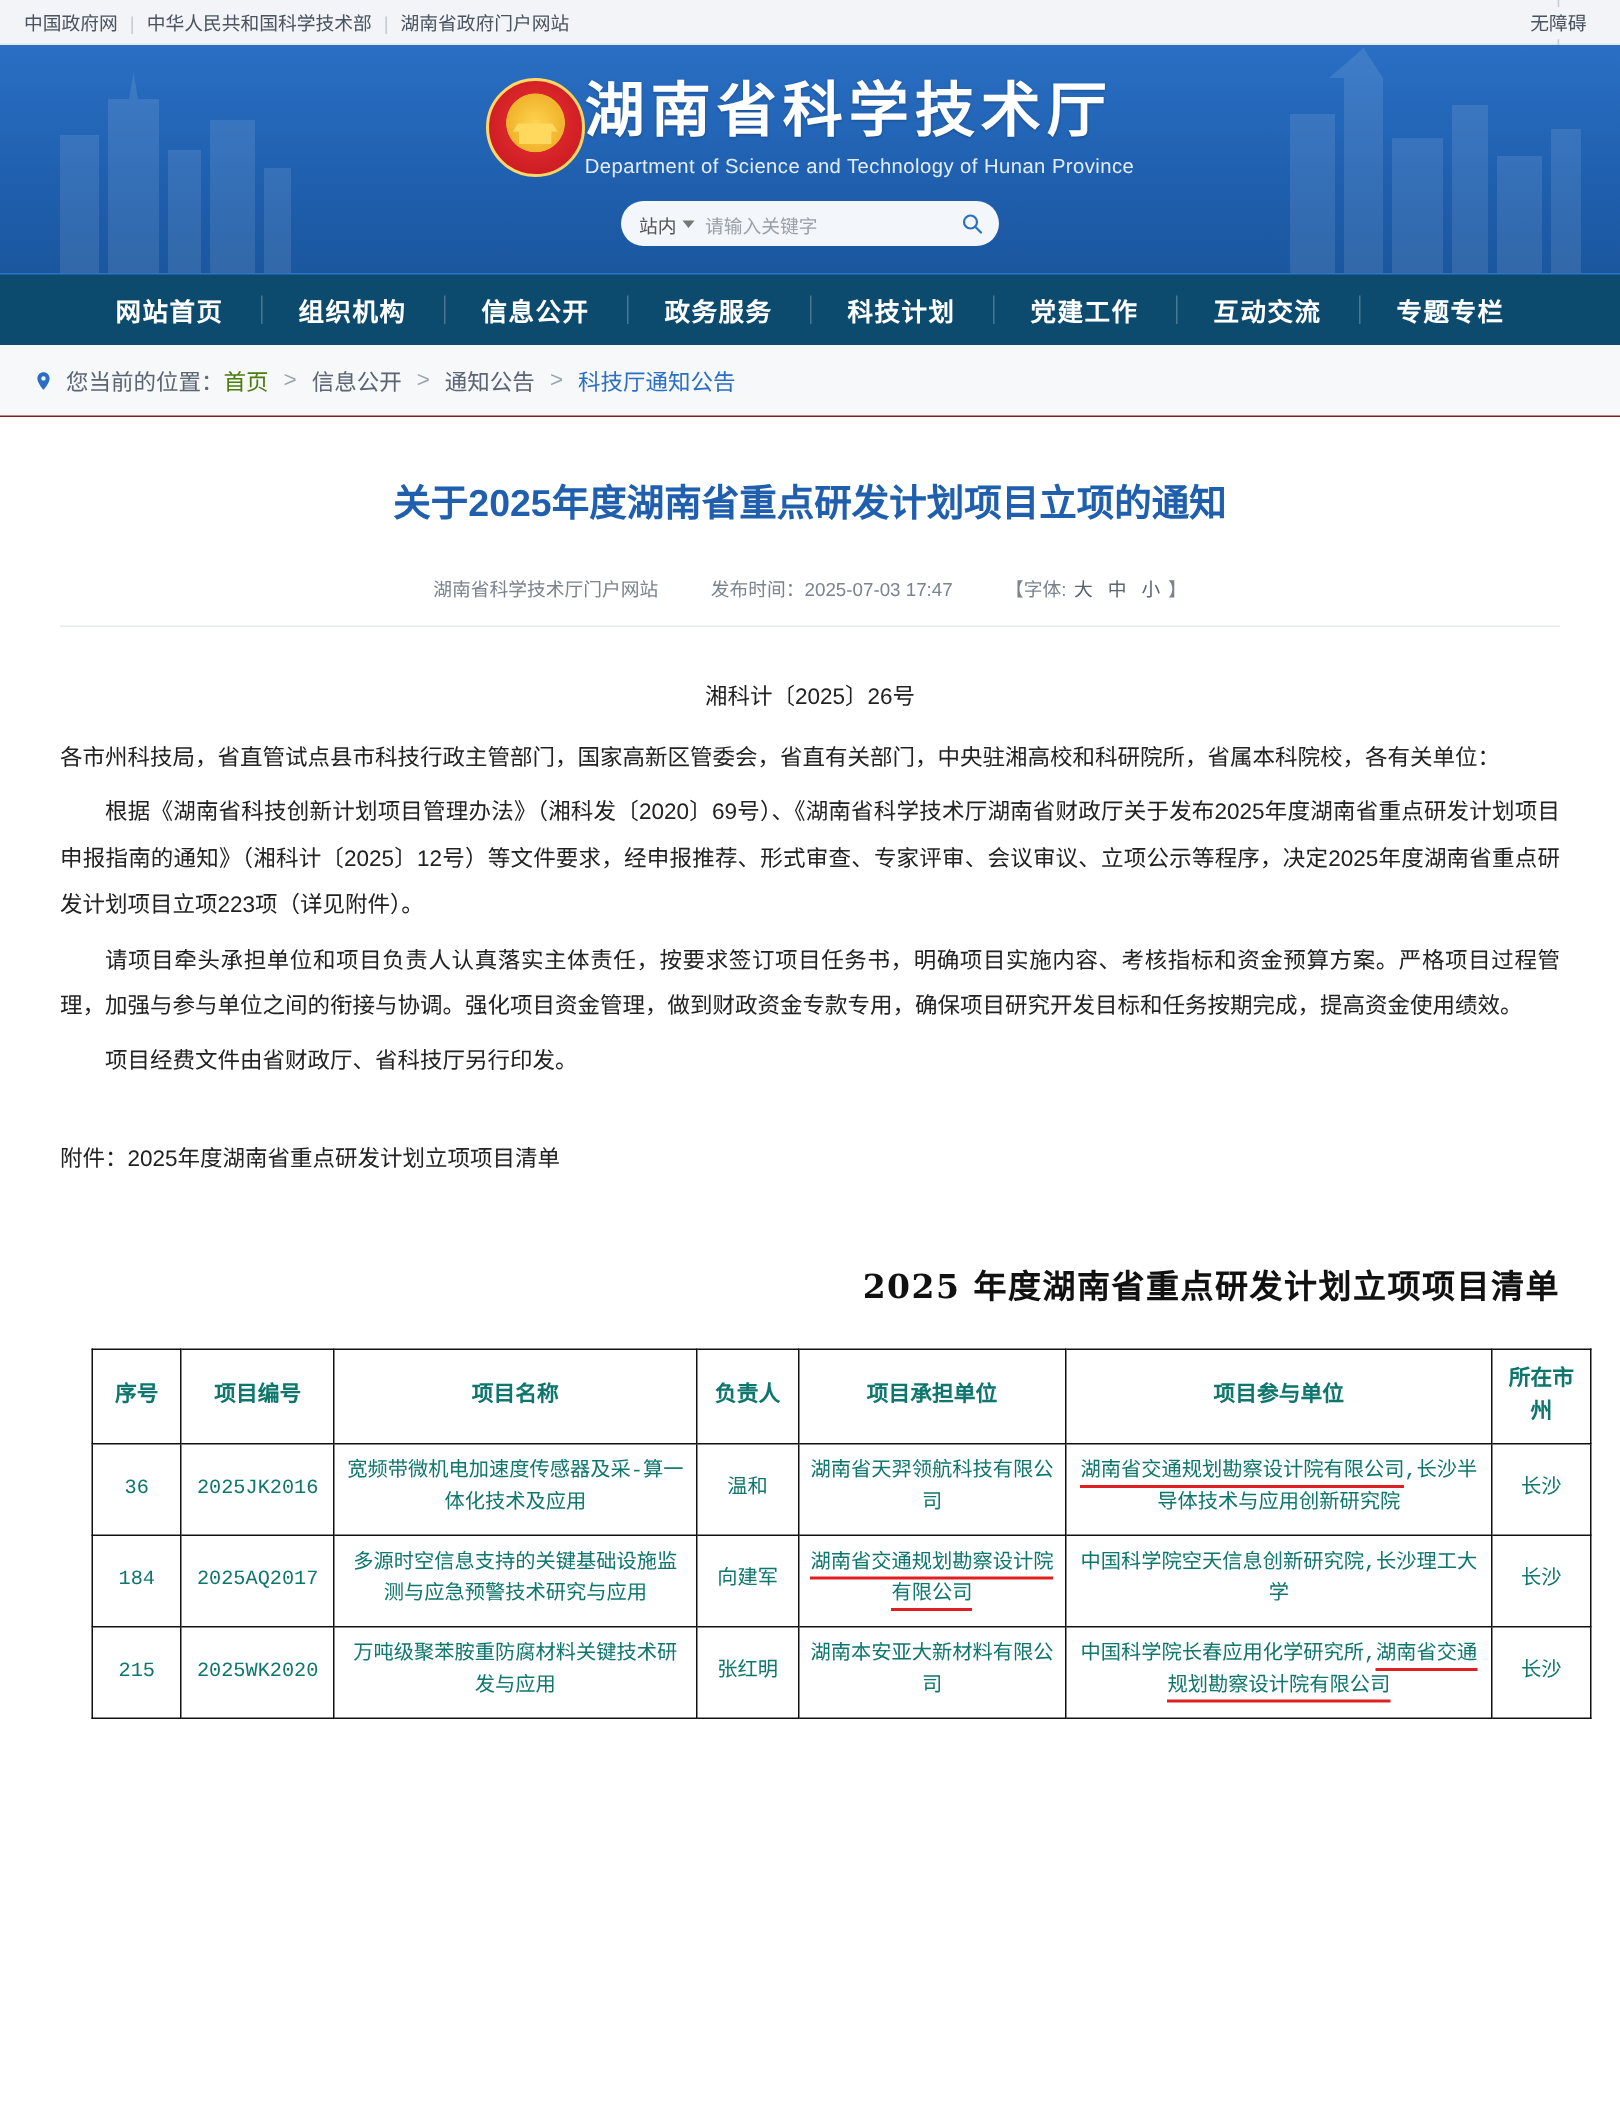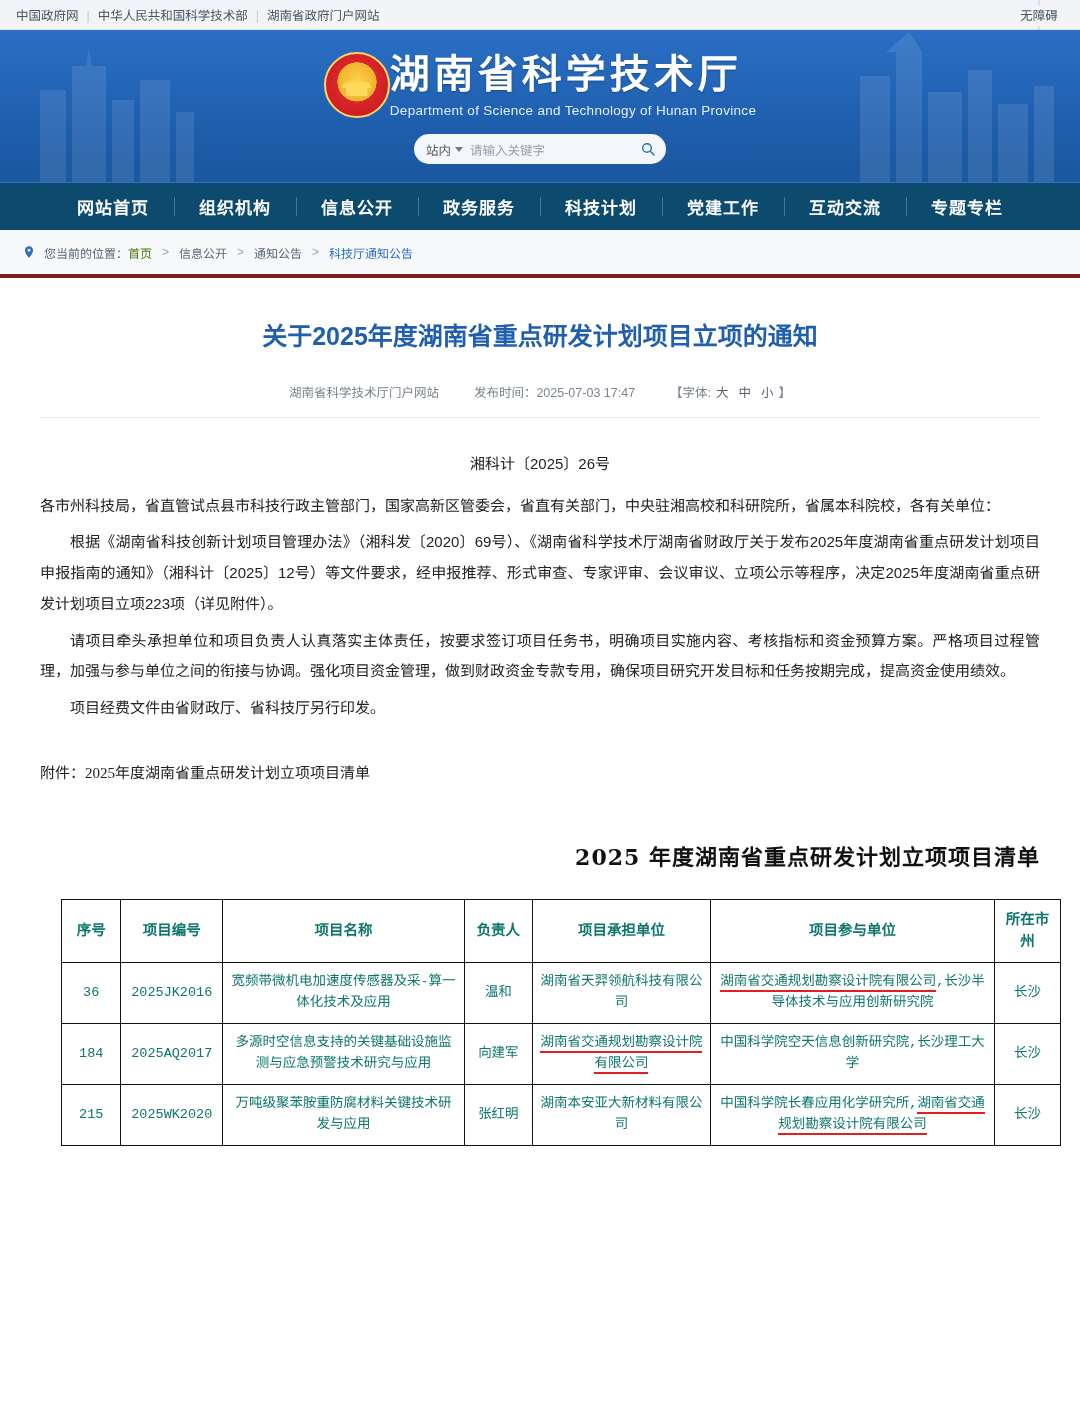--- a/index.html
+++ b/index.html
@@ -124,23 +124,23 @@
     position: absolute; left: 0; top: 14px; bottom: 14px;
     width: 1px; background: rgba(255,255,255,.25);
   }
 
   
   .crumb {
     height: 48px;
     background: #f6f8fa;
     display: flex; align-items: center;
     padding: 0 22px;
-    font-size: 12px;
+    font-size: 15px;
     color: #5b6573;
-    border-bottom: 4px solid #7f1d1d;
+    border-bottom: 1px solid #7f1d1d;
   }
   .pin { width: 14px; height: 14px; margin-right: 8px; }
   .crumb .arrow { margin: 0 10px; color: #9aa3ad; }
   .crumb .cur { color: #2a6fc4; }
 
   
   .article { padding: 34px 40px 0 40px; }
   .doc-title {
     text-align: center;
     color: #1f5fae;
@@ -168,21 +168,21 @@
     color: #222;
   }
   .para {
     font-size: 15px;
     line-height: 2.05;
     color: #222;
     margin: 0 0 6px;
     text-align: justify;
   }
   .para.indent { text-indent: 2em; }
-  .para.attach { margin-top: 34px; text-indent: 0; font-family: Liberation Serif, serif; }
+  .para.attach { margin-top: 34px; text-indent: 0; }
 
   
   .attach-block { padding: 44px 40px 30px; }
   .attach-title {
     text-align: right;
     font-size: 22px;
     font-weight: bold;
     color: #111;
     font-family: "DejaVu Serif", "Liberation Serif", serif;
     letter-spacing: 1px;

